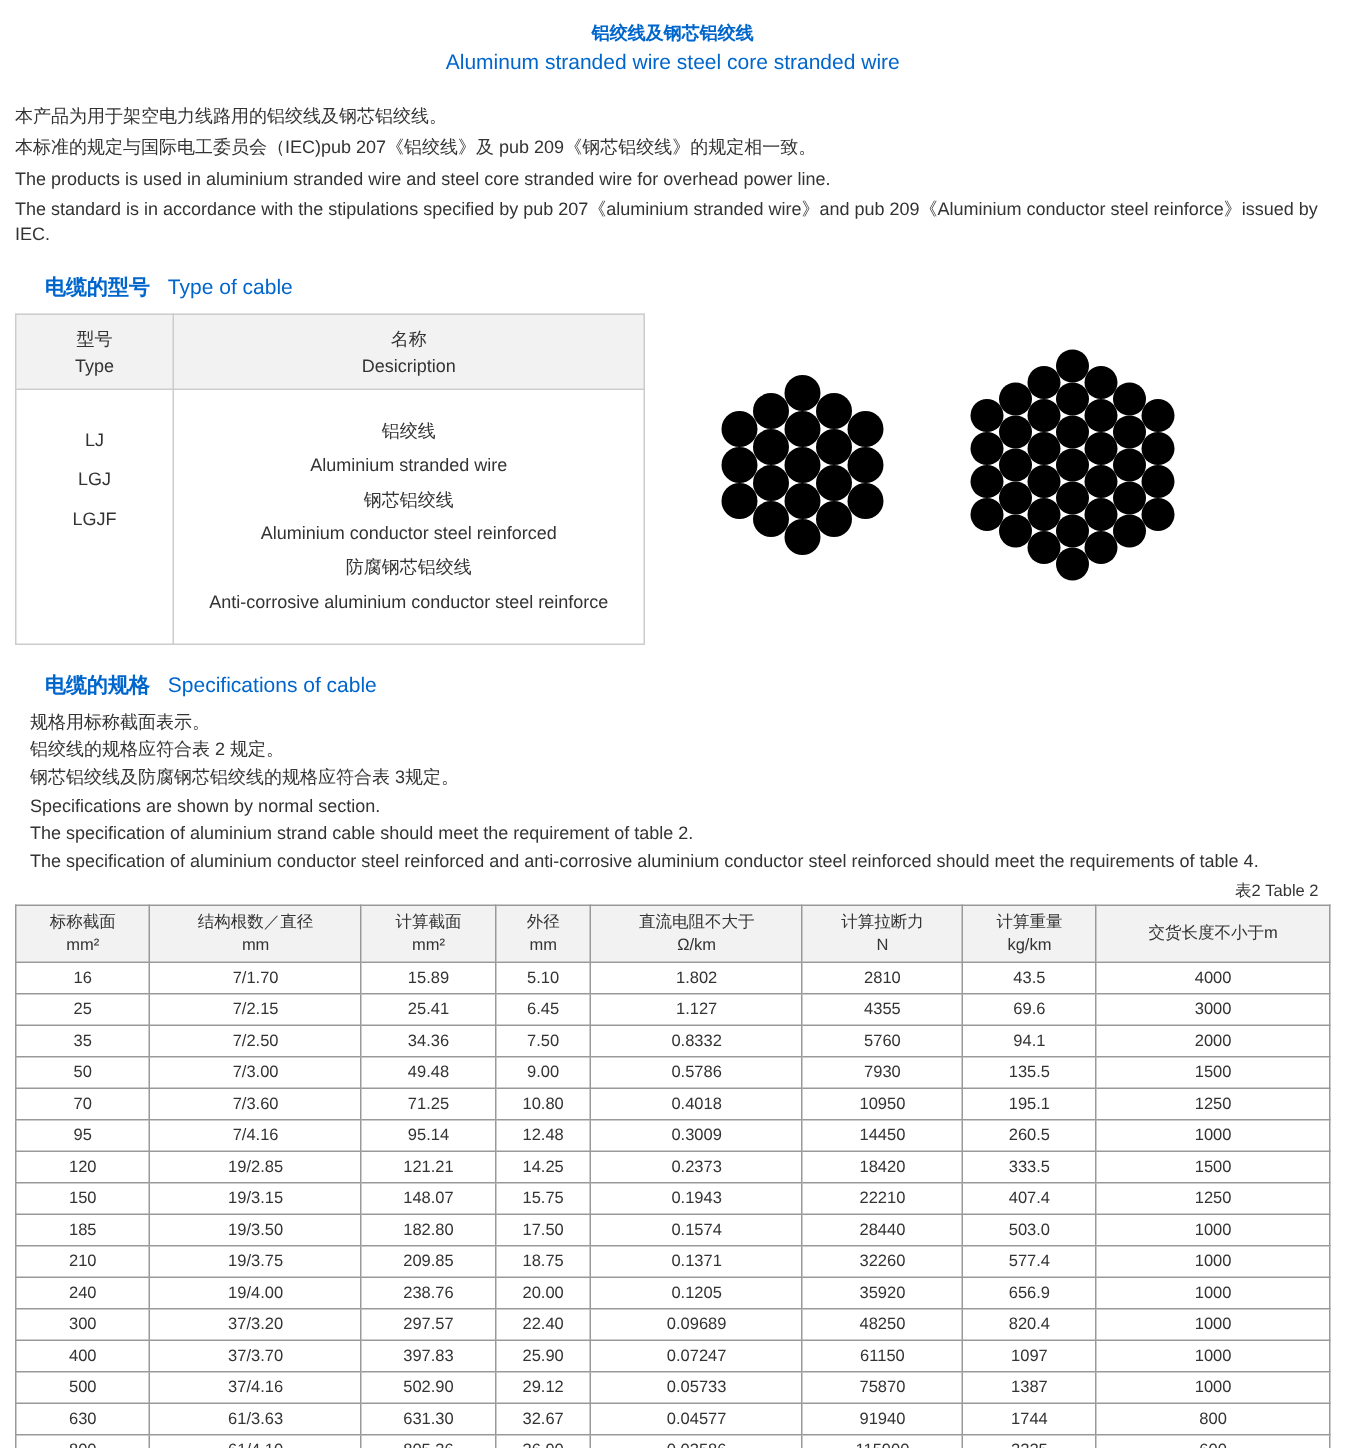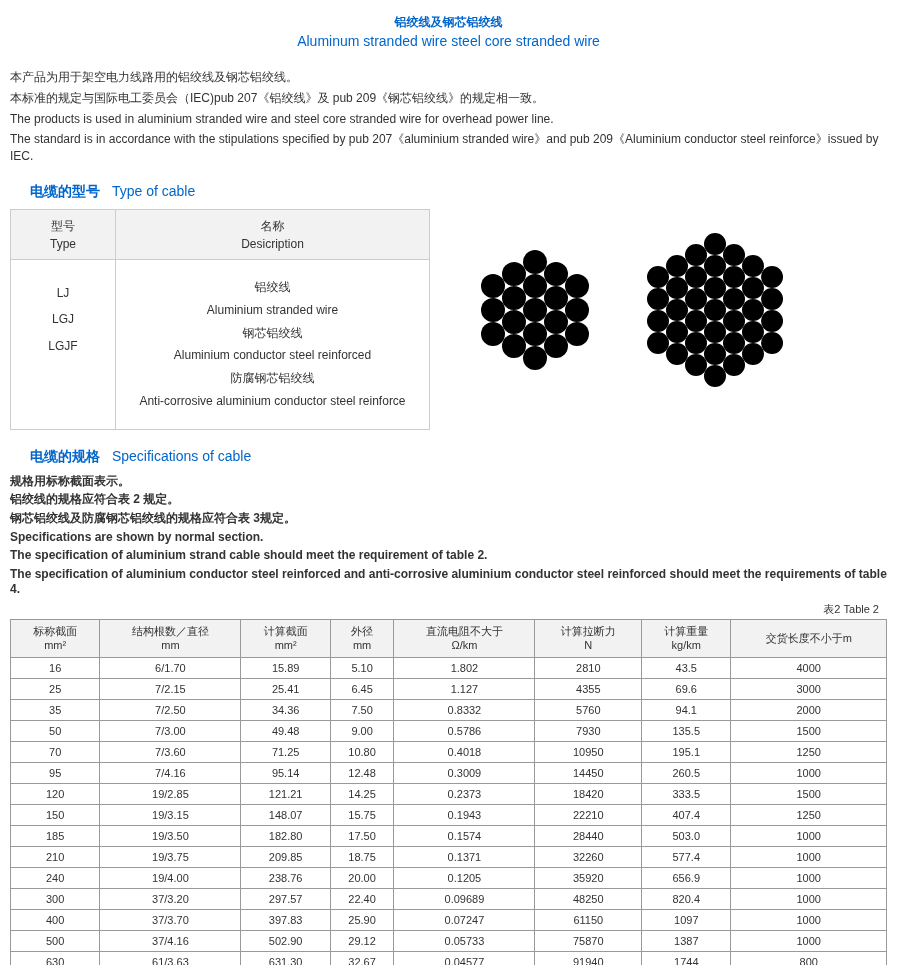--- a/index.html
+++ b/index.html
@@ -58,21 +58,21 @@
   }
   .type-table th .hdr-cn { margin-bottom: 2px; }
   .type-code-cell { line-height: 2.2; padding: 20px 12px !important; }
   .type-desc-cell { line-height: 1.9; padding: 16px 12px !important; }
   .diagrams {
     display: flex;
     gap: 20px;
     align-items: center;
     margin-top: 16px;
   }
-  .spec-intro p { margin: 3px 0; line-height: 1.3; font-weight: bold; }
+  .spec-intro p { margin: 3px 10px; line-height: 1.3; }
   .table-label { text-align: right; margin: 4px 8px 2px 0; font-size: 11px; }
   .data-table {
     border-collapse: collapse;
     width: 100%;
     font-size: 11px;
   }
   .data-table th, .data-table td {
     border: 1px solid #999;
     padding: 4px 6px;
     text-align: center;
@@ -225,21 +225,21 @@
         <th>外径<br>mm</th>
         <th>直流电阻不大于<br>Ω/km</th>
         <th>计算拉断力<br>N</th>
         <th>计算重量<br>kg/km</th>
         <th>交货长度不小于m</th>
       </tr>
   </thead>
   <tbody id="data-body">
       <tr>
         <td>16</td>
-        <td>6/1.70</td>
+        <td>7/1.70</td>
         <td>15.89</td>
         <td>5.10</td>
         <td>1.802</td>
         <td>2810</td>
         <td>43.5</td>
         <td>4000</td>
       </tr>
       <tr>
         <td>25</td>
         <td>7/2.15</td>

